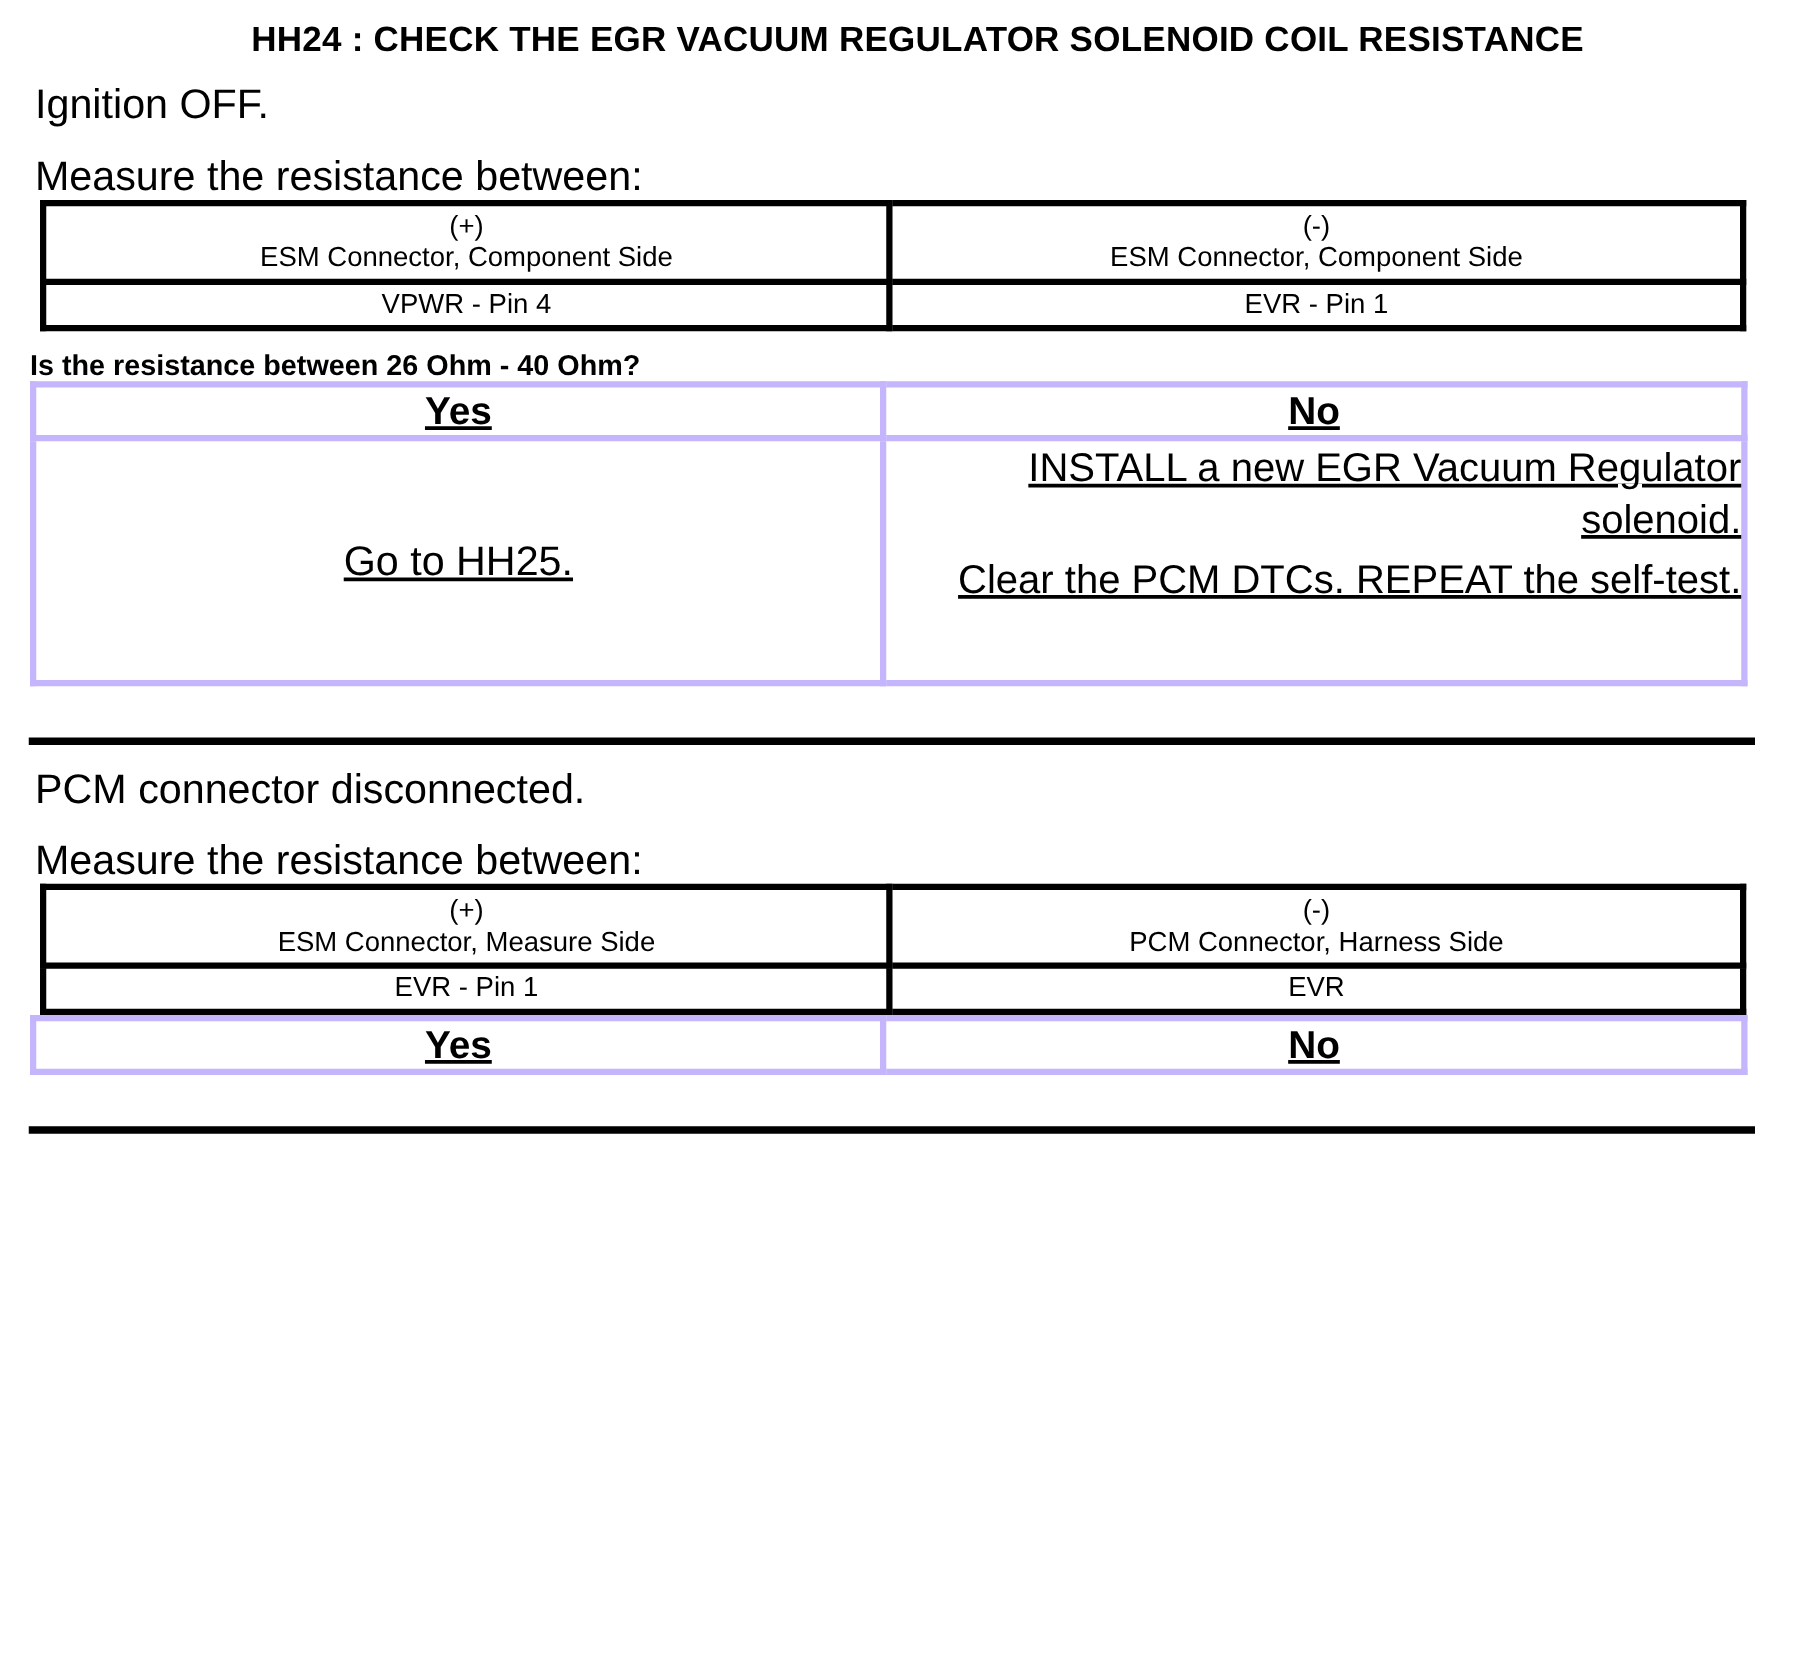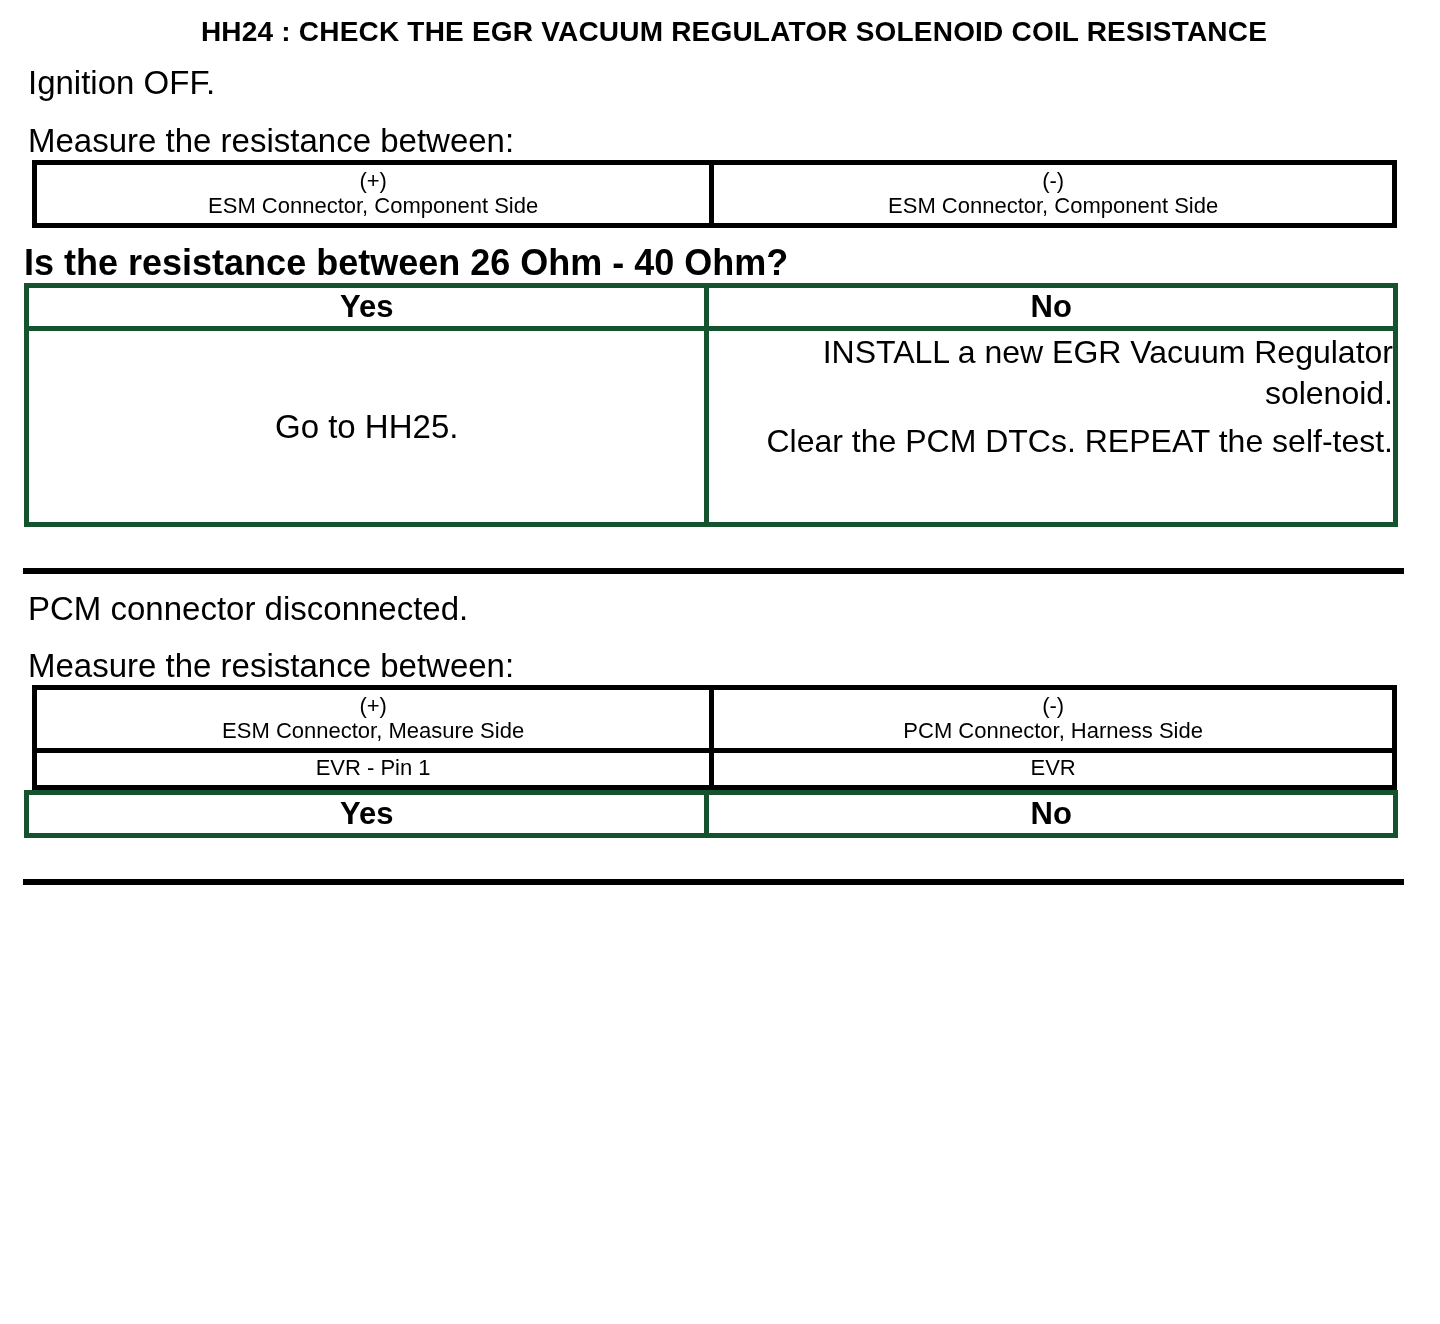--- a/index.html
+++ b/index.html
@@ -14,21 +14,21 @@
     font-size:28px; font-weight:700; line-height:1.15;
     letter-spacing:0.2px;
     text-align:center;
   }
   .body-line {
     margin:0 0 0 28px;
     font-size:33px; font-weight:400; line-height:1.15;
   }
   .question-line {
     margin:0 0 0 24px;
-    font-size:36px; font-weight:700; line-height:1.15;
+    font-size:23px; font-weight:700; line-height:1.15;
   }
   
   table.measure-table {
     border-collapse:collapse;
     margin:0 0 0 32px;
     width:1365px;
     table-layout:fixed;
   }
   table.measure-table th, table.measure-table td {
     border:5px solid #000000;
@@ -41,21 +41,22 @@
   table.measure-table td { padding:2px 0 5px 0; }
   table.measure-table col.c1 { width:49.8%; }
   
   table.decision-table {
     border-collapse:collapse;
     margin:0 0 0 24px;
     width:1374px;
     table-layout:fixed;
   }
   table.decision-table th, table.decision-table td {
-    border:5px solid #14532d;
+    border:5px solid #c4b5fd;
+    text-decoration:underline;
   }
   table.decision-table th {
     font-size:31px; font-weight:700; text-align:center;
     height:38px; line-height:38px; padding:0;
   }
   table.decision-table td.yes-cell {
     text-align:center; vertical-align:middle;
     font-size:33px; padding:0;
   }
   table.decision-table td.no-cell {
@@ -103,20 +104,24 @@
     <tbody>
         <tr>
       <th>
         <div>(+)</div>
         <div>ESM Connector, Component Side</div>
       </th>
       <th>
         <div>(-)</div>
         <div>ESM Connector, Component Side</div>
       </th>
+    </tr>
+    <tr>
+      <td>VPWR - Pin 4</td>
+      <td>EVR - Pin 1</td>
     </tr>
   </tbody>
     </table>
 
   <p class="question-line mt-d">Is the resistance between 26 Ohm - 40 Ohm?</p>
 
   <table class="decision-table dt-tall mt-e">
     <colgroup>
         <col class="c1">
         <col class="c2">

